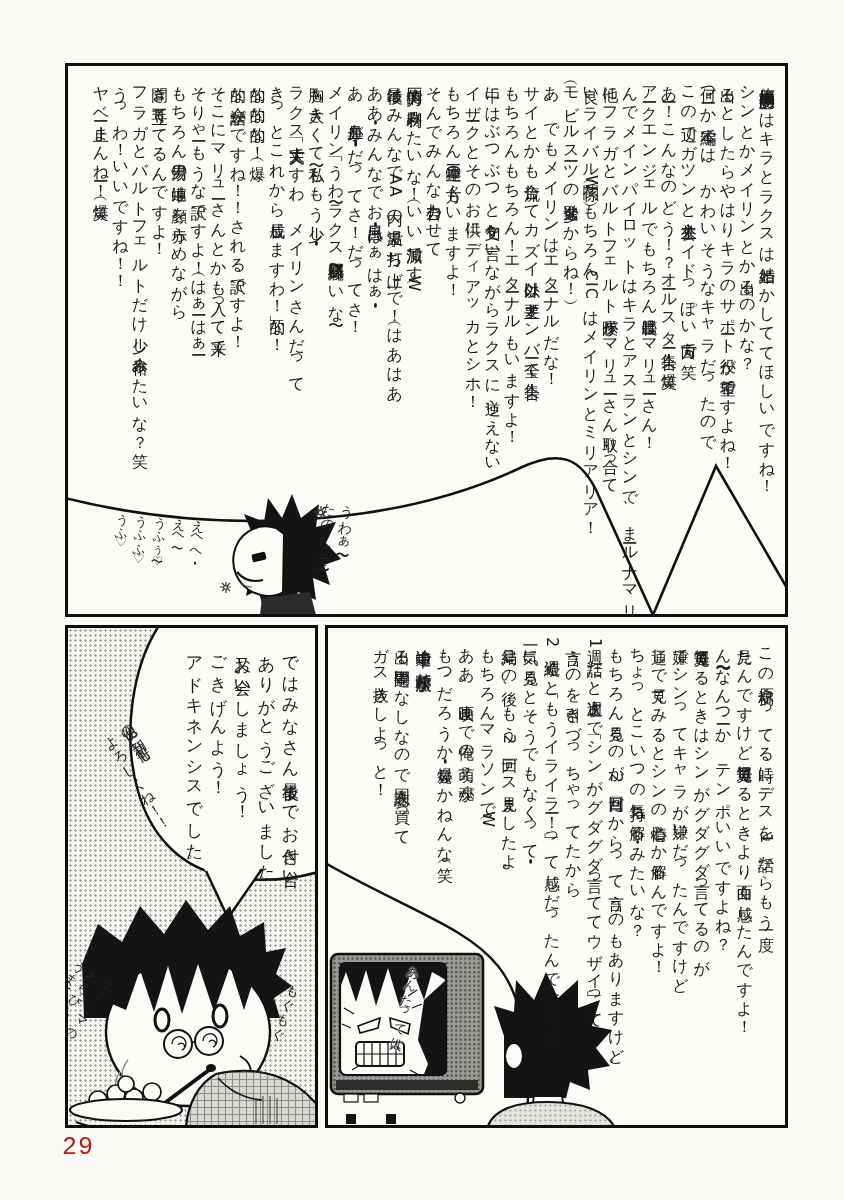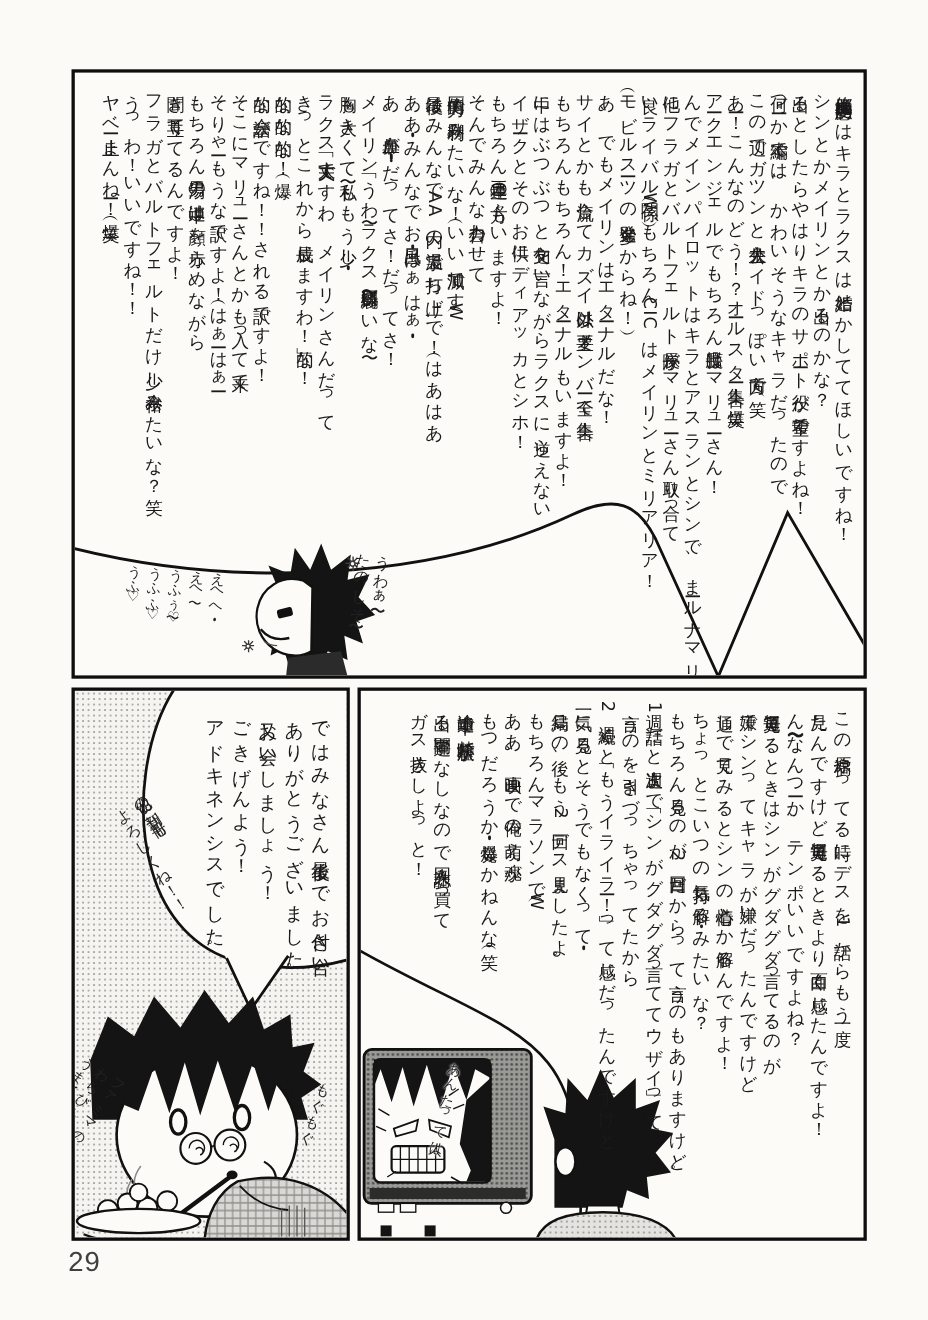--- a/index.html
+++ b/index.html
@@ -38,22 +38,22 @@
   .giggles{left:42px;top:442px;height:105px;font-size:12.5px;transform:rotate(5deg);}
   .giggles > div{line-height:19px;}
   .note{left:20px;top:84px;height:200px;font-size:14px;transform:rotate(-33deg);transform-origin:top right;}
   .note > div{line-height:20px;}
   .munch{left:206px;top:346px;height:90px;transform:rotate(18deg);}
   .food{left:4px;top:352px;height:120px;transform:rotate(37deg);transform-origin:top right;font-size:12.5px;}
   .food > div{line-height:16.5px;}
   .tv-scribble{left:66px;top:328px;height:120px;font-size:12.5px;transform:rotate(13deg);
     text-shadow:0 0 2px #fff,0 0 2px #fff;}
   .page-number{
-    position:absolute;left:62px;top:1133px;font-size:25px;color:#404040;
-    font-family:Liberation Sans, sans-serif;letter-spacing:1px;
+    position:absolute;left:62px;top:1133px;font-size:25px;color:#b91c1c;
+    font-family:Liberation Mono, monospace;letter-spacing:1px;
   }
 </style>
 </head>
 <body>
 
 <div class="page">
 
   <section class="panel top-panel">
     <svg class="art" viewBox="0 0 717 548">
 

